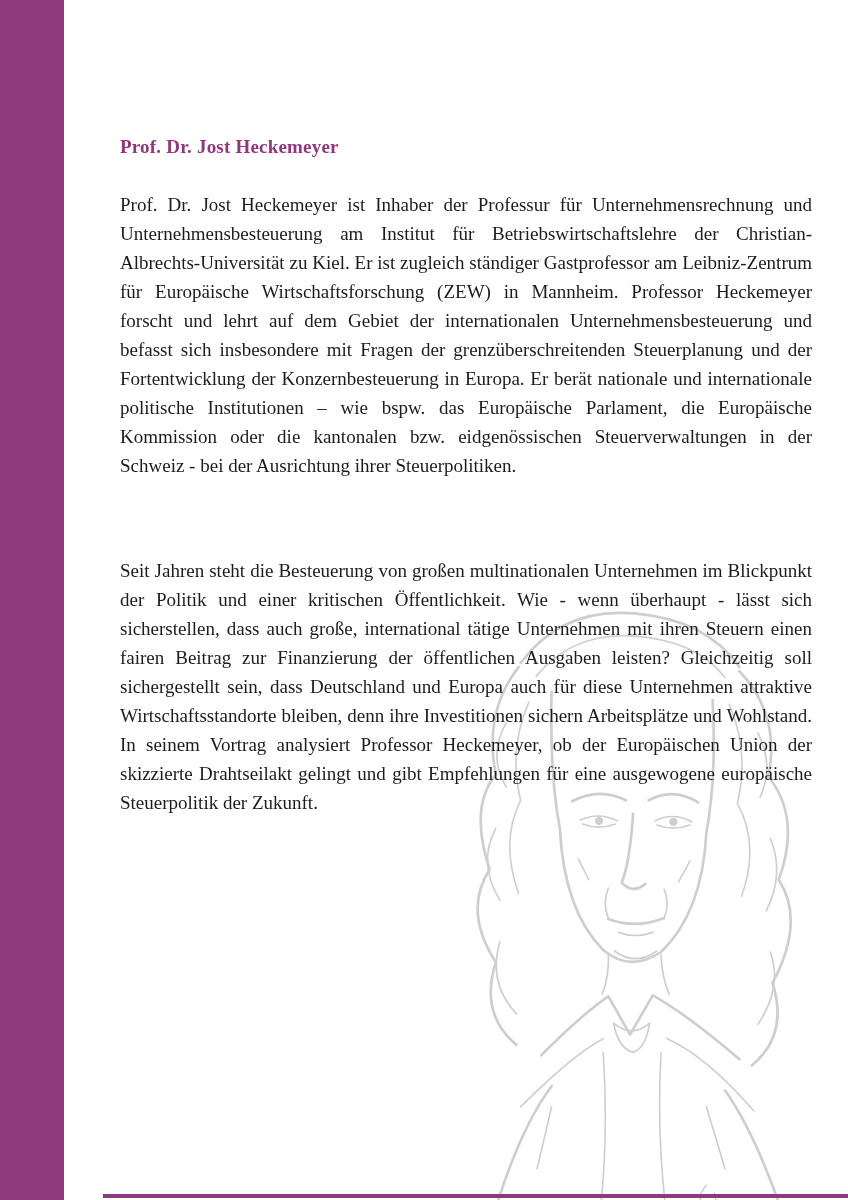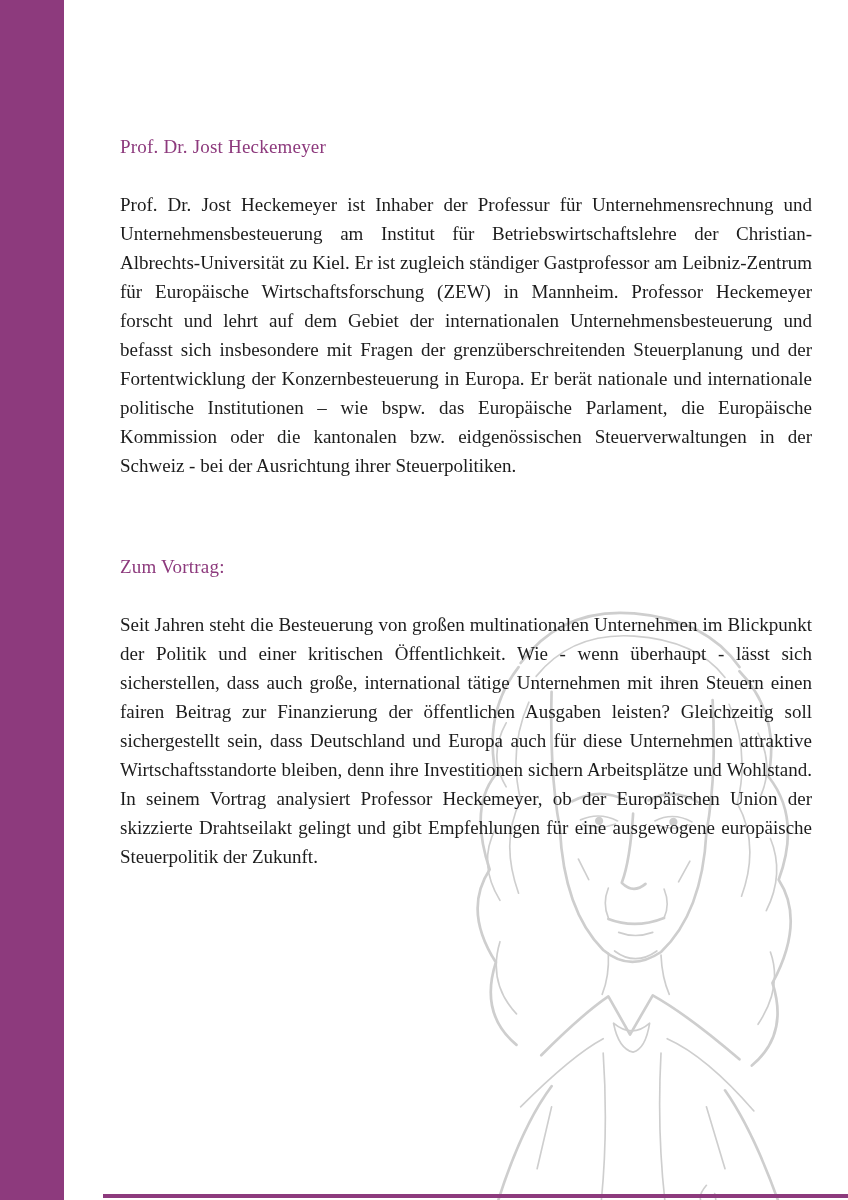--- a/index.html
+++ b/index.html
@@ -22,21 +22,21 @@
   }
   .footer-rule{
     position:absolute;left:103px;right:0;bottom:2px;height:4px;
     background:var(--accent-color);
   }
   .content{
     position:absolute;left:120px;top:136px;width:692px;
   }
   .section-heading{
     color:var(--accent-color);
-    font-weight:normal;
+    font-weight:bold;
     font-size:19px;
     letter-spacing:.2px;
   }
   .section-body{
     margin-top:32px;
     font-size:19px;
     line-height:29px;
     text-align:justify;
     hyphens:auto;
     -webkit-hyphens:auto;
@@ -130,18 +130,17 @@
     <path d="M300 598 Q288 612 300 618 Q312 620 308 606" class="thin"></path>
   </svg>
 </div>
 
 <div class="content">
   <div class="section">
     <h2 class="section-heading">Prof. Dr. Jost Heckemeyer</h2>
     <p class="section-body">Prof. Dr. Jost Heckemeyer ist Inhaber der Professur für Unternehmensrechnung und Unternehmensbesteuerung am Institut für Betriebswirtschaftslehre der Christian-Albrechts-Universität zu Kiel. Er ist zugleich ständiger Gastprofessor am Leibniz-Zentrum für Europäische Wirtschaftsforschung (ZEW) in Mannheim. Professor Heckemeyer forscht und lehrt auf dem Gebiet der internationalen Unternehmensbesteuerung und befasst sich insbesondere mit Fragen der grenzüberschreitenden Steuerplanung und der Fortentwicklung der Konzernbesteuerung in Europa. Er berät nationale und internationale politische Institutionen – wie bspw. das Europäische Parlament, die Europäische Kommission oder die kantonalen bzw. eidgenössischen Steuerverwaltungen in der Schweiz - bei der Ausrichtung ihrer Steuerpolitiken.</p>
   </div>
   <div class="section">
-    <h2 class="section-heading">Zum Vortrag:</h2>
     <p class="section-body">Seit Jahren steht die Besteuerung von großen multinationalen Unternehmen im Blickpunkt der Politik und einer kritischen Öffentlichkeit. Wie - wenn überhaupt - lässt sich sicherstellen, dass auch große, international tätige Unternehmen mit ihren Steuern einen fairen Beitrag zur Finanzierung der öffentlichen Ausgaben leisten? Gleichzeitig soll sichergestellt sein, dass Deutschland und Europa auch für diese Unternehmen attraktive Wirtschaftsstandorte bleiben, denn ihre Investitionen sichern Arbeitsplätze und Wohlstand. In seinem Vortrag analysiert Professor Heckemeyer, ob der Europäischen Union der skizzierte Drahtseilakt gelingt und gibt Empfehlungen für eine ausgewogene europäische Steuerpolitik der Zukunft.</p>
   </div>
 </div>
 
 <div class="footer-rule"></div>
 
 </body></html>

